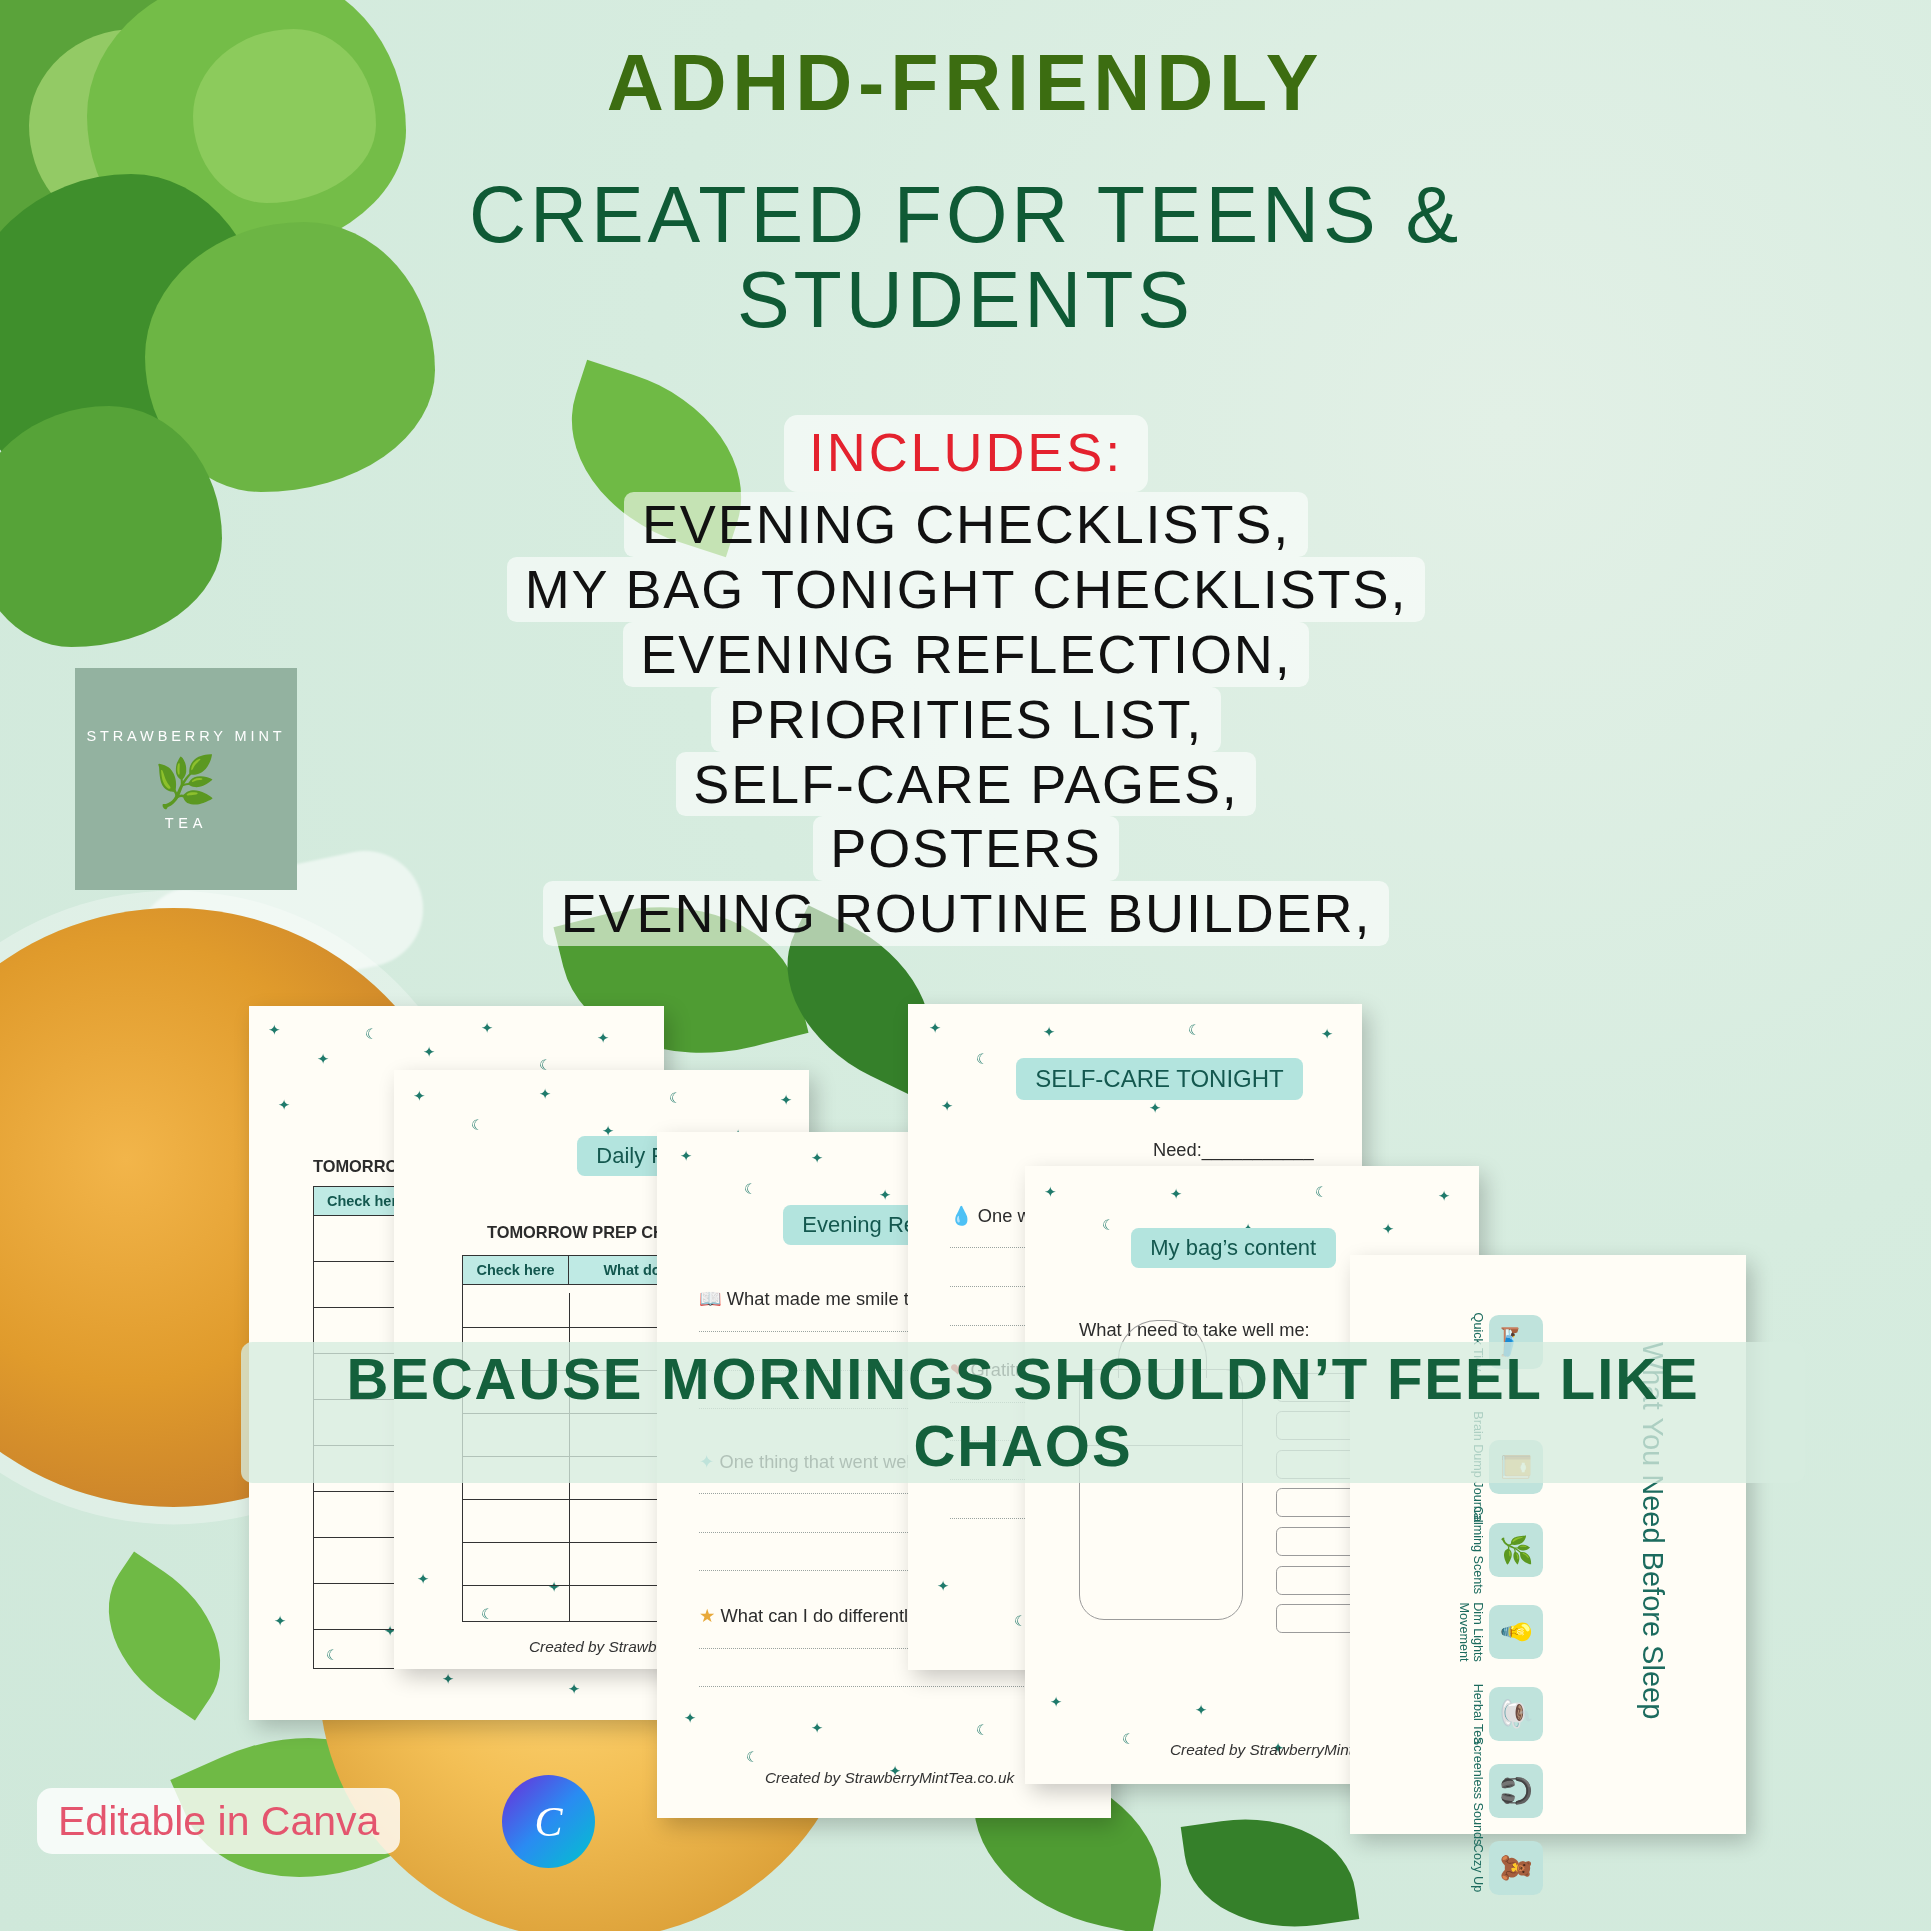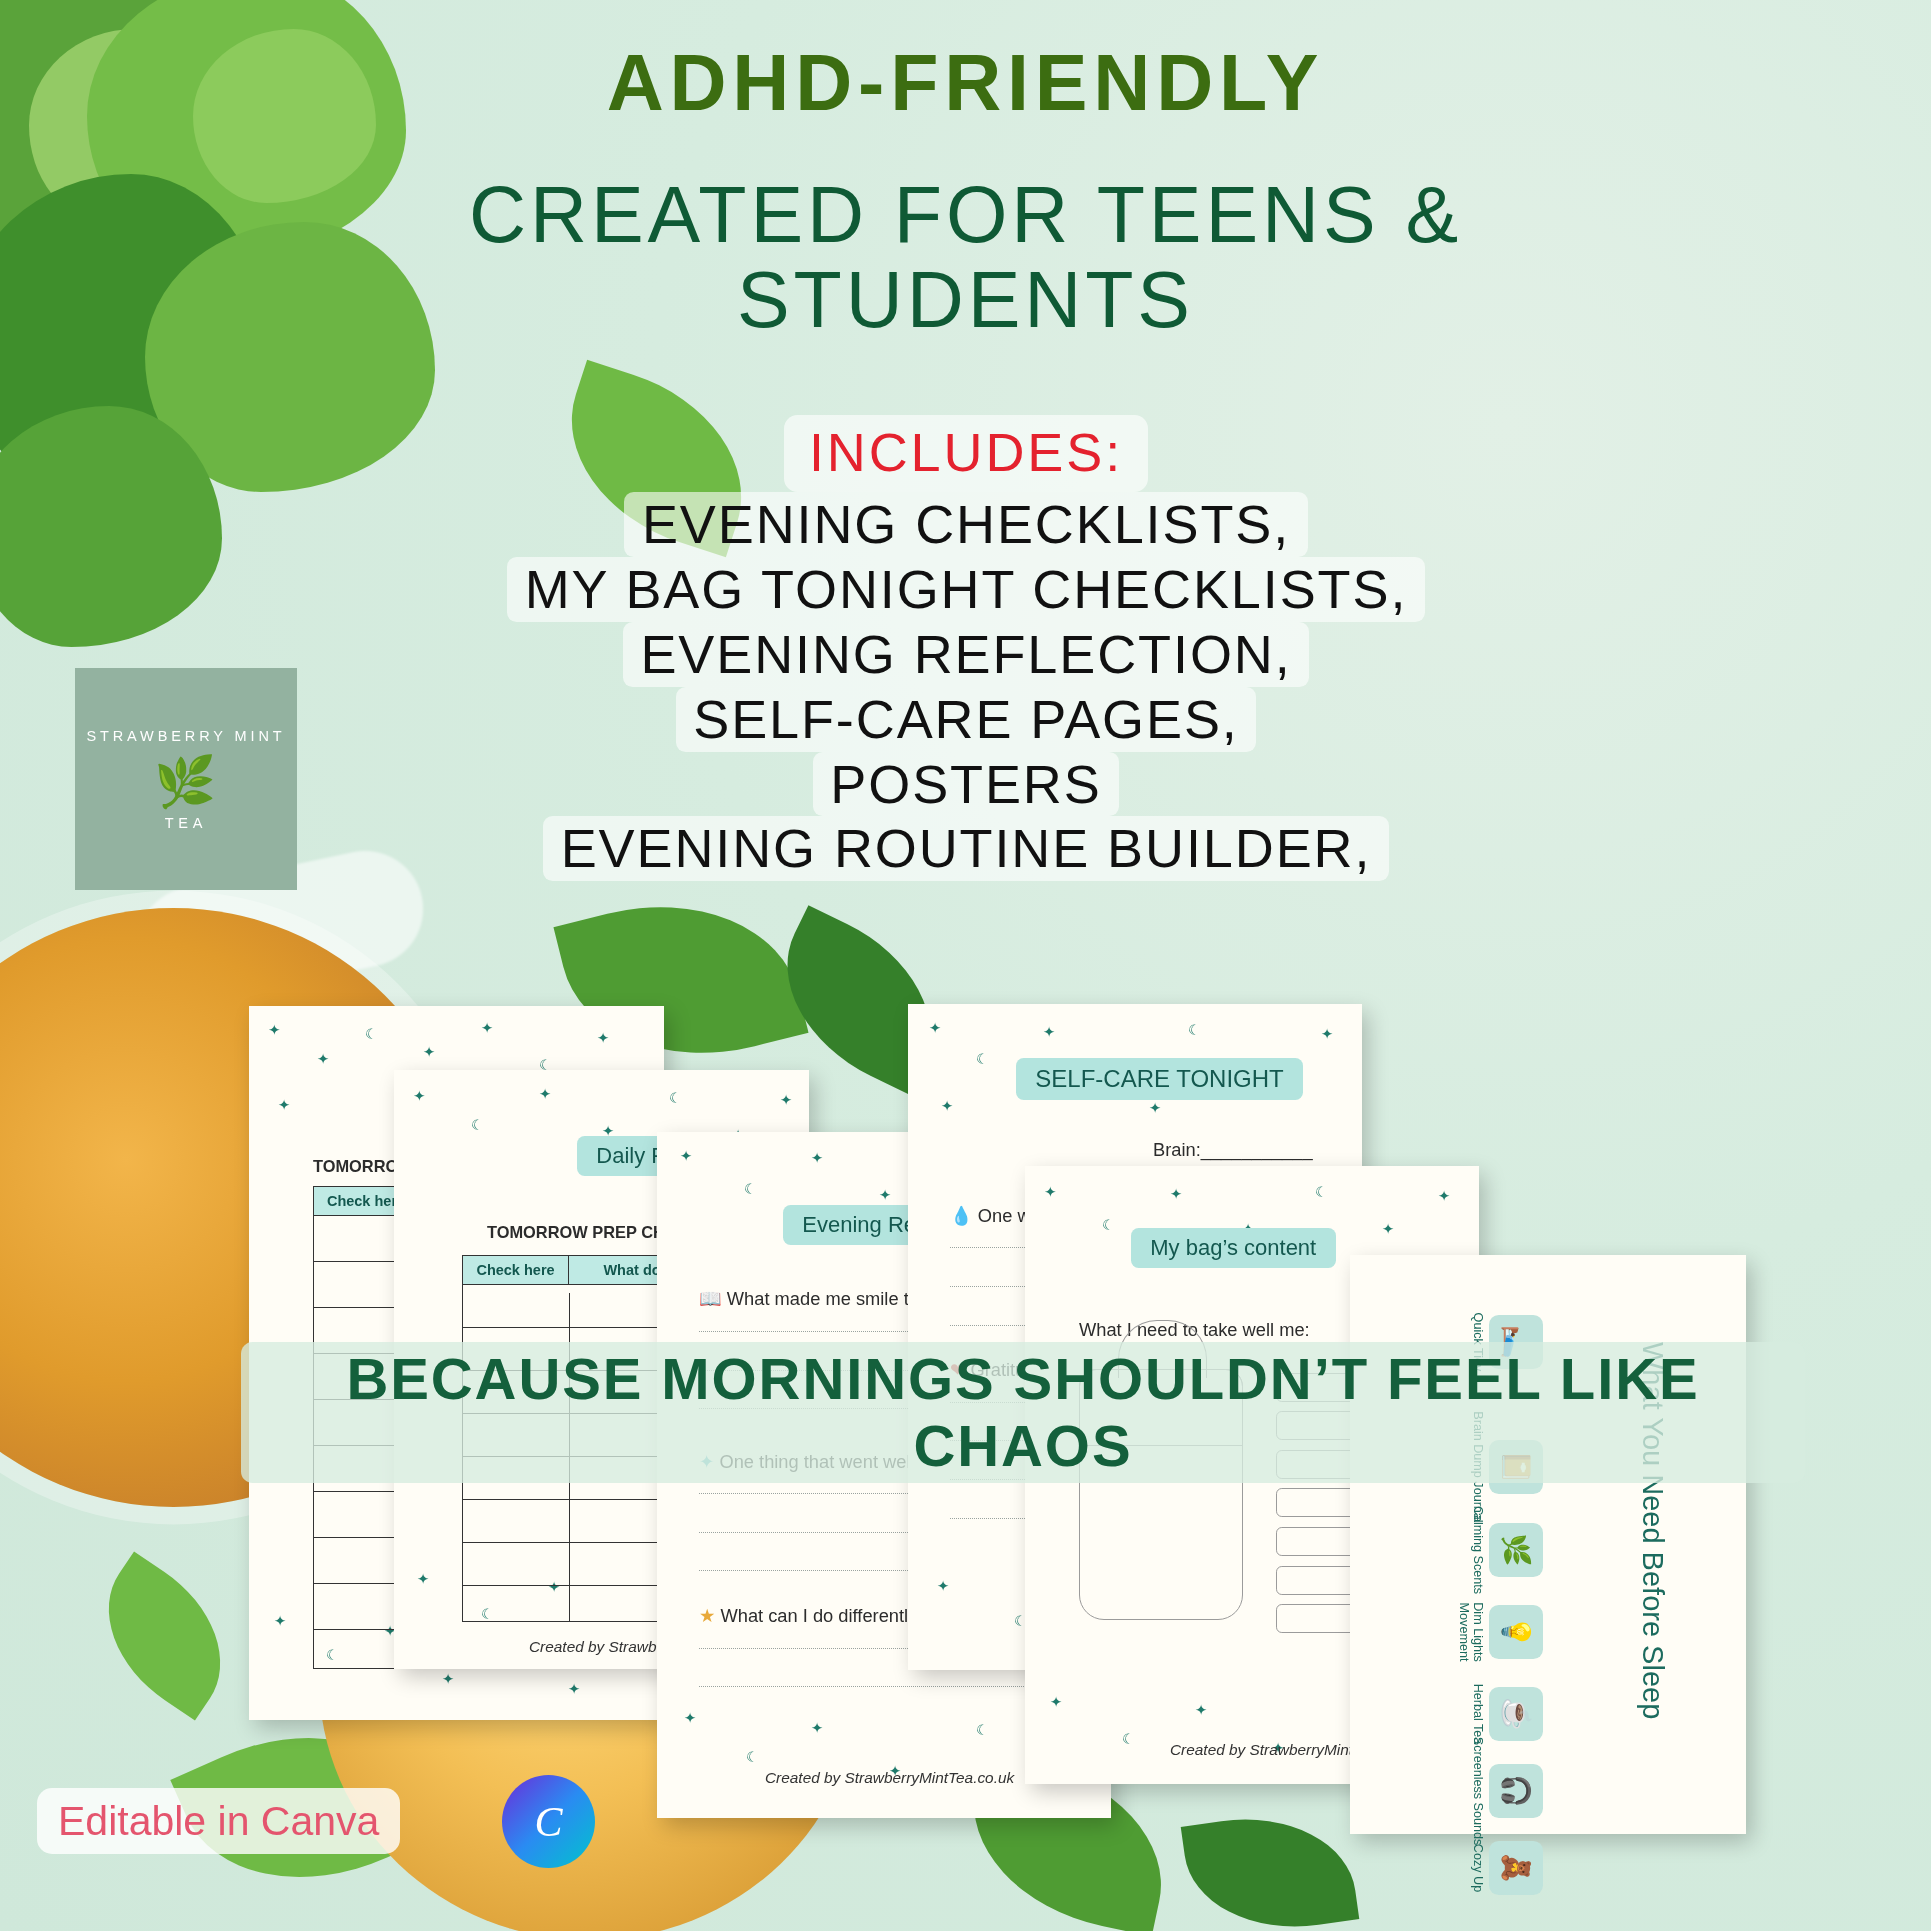--- a/index.html
+++ b/index.html
@@ -208,20 +208,21 @@
 <div class="teaglass2"></div>
 
 <div class="hl1">ADHD-FRIENDLY</div>
 <div class="hl2">CREATED FOR TEENS &amp; STUDENTS</div>
 
 <div class="includes-wrap">
   <div class="includes-title">INCLUDES:</div>
   <div class="includes-line"><span>EVENING CHECKLISTS,</span></div>
   <div class="includes-line"><span>MY BAG TONIGHT CHECKLISTS,</span></div>
   <div class="includes-line"><span>EVENING REFLECTION,</span></div>
+  <div class="includes-line"><span>PRIORITIES LIST,</span></div>
   <div class="includes-line"><span>SELF-CARE PAGES,</span></div>
   <div class="includes-line"><span>POSTERS</span></div>
   <div class="includes-line"><span>EVENING ROUTINE BUILDER,</span></div>
 </div>
 
 <div class="brand">
   <div class="brand-arc">STRAWBERRY MINT</div>
   <div class="brand-leaf">🌿</div>
   <div class="brand-tea">TEA</div>
 </div>
@@ -351,21 +352,21 @@
     <span class="star" style="left:413px; top:23px;">✦</span>
     <span class="star" style="left:33px;  top:95px;">✦</span>
     <span class="star" style="left:241px; top:97px;">✦</span>
     <span class="star" style="left:29px;  top:575px;">✦</span>
     <span class="moon" style="left:106px; top:610px;">☾</span>
     <span class="star" style="left:183px; top:583px;">✦</span>
     <span class="star" style="left:270px; top:624px;">✦</span>
     <span class="moon" style="left:357px; top:587px;">☾</span>
   </div>
   <div class="sheet-title" style="left:108px; top:54px; font-size:24px;">SELF-CARE TONIGHT</div>
-  <div class="sheet-label" style="left:245px; top:135px;">Brain:___________</div>
+  <div class="sheet-label" style="left:245px; top:135px;">Need:___________</div>
 
   <div class="sheet-label" style="left:42px; top:201px;">
     <span style="color:#3b7bbf;">💧</span>
     <span>One way I’ll relax my brain:</span>
   </div>
   <div class="dotline" style="left:42px; top:243px; width:377px;"></div>
   <div class="dotline" style="left:42px; top:282px; width:377px;"></div>
   <div class="dotline" style="left:42px; top:321px; width:377px;"></div>
 
   <div class="sheet-label" style="left:42px; top:355px;">

